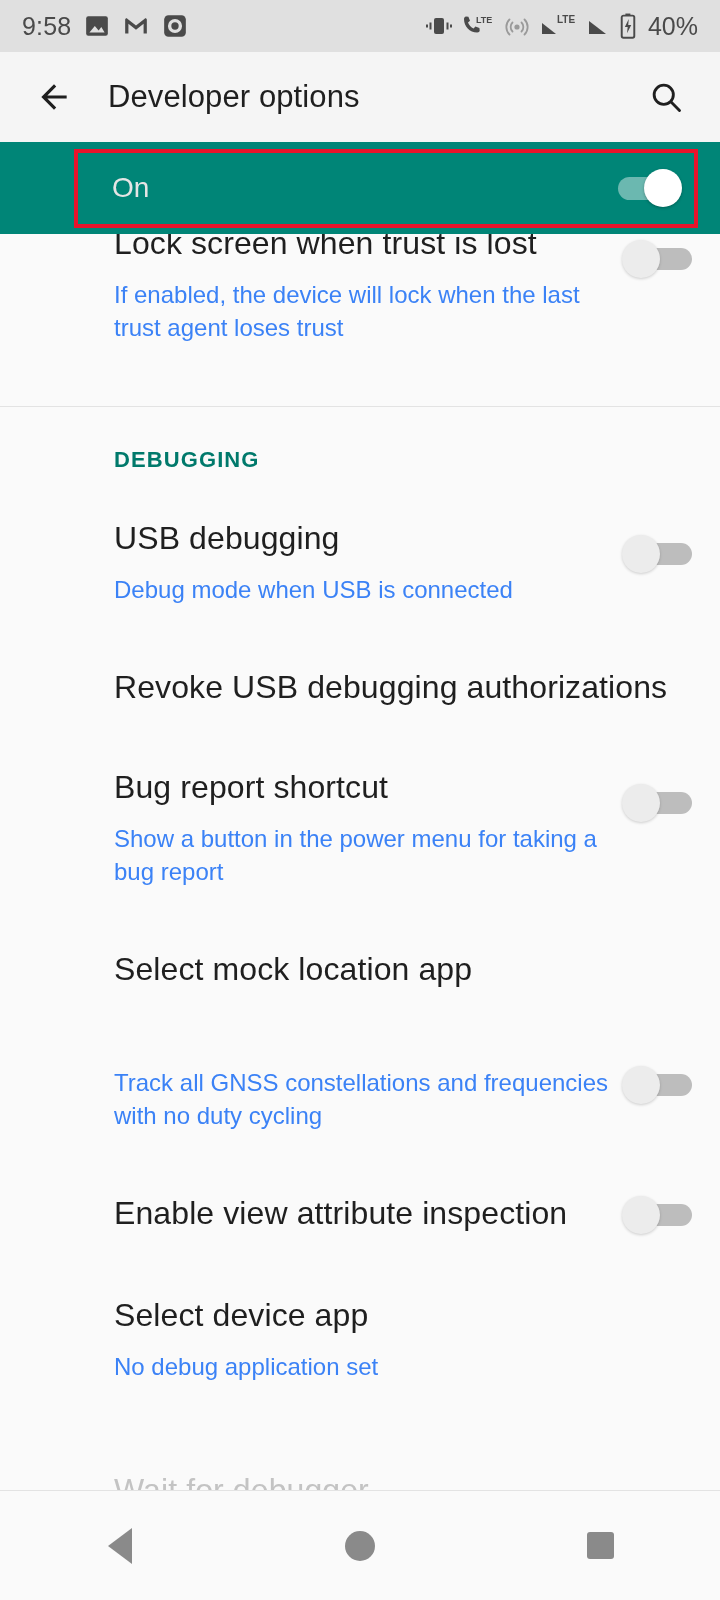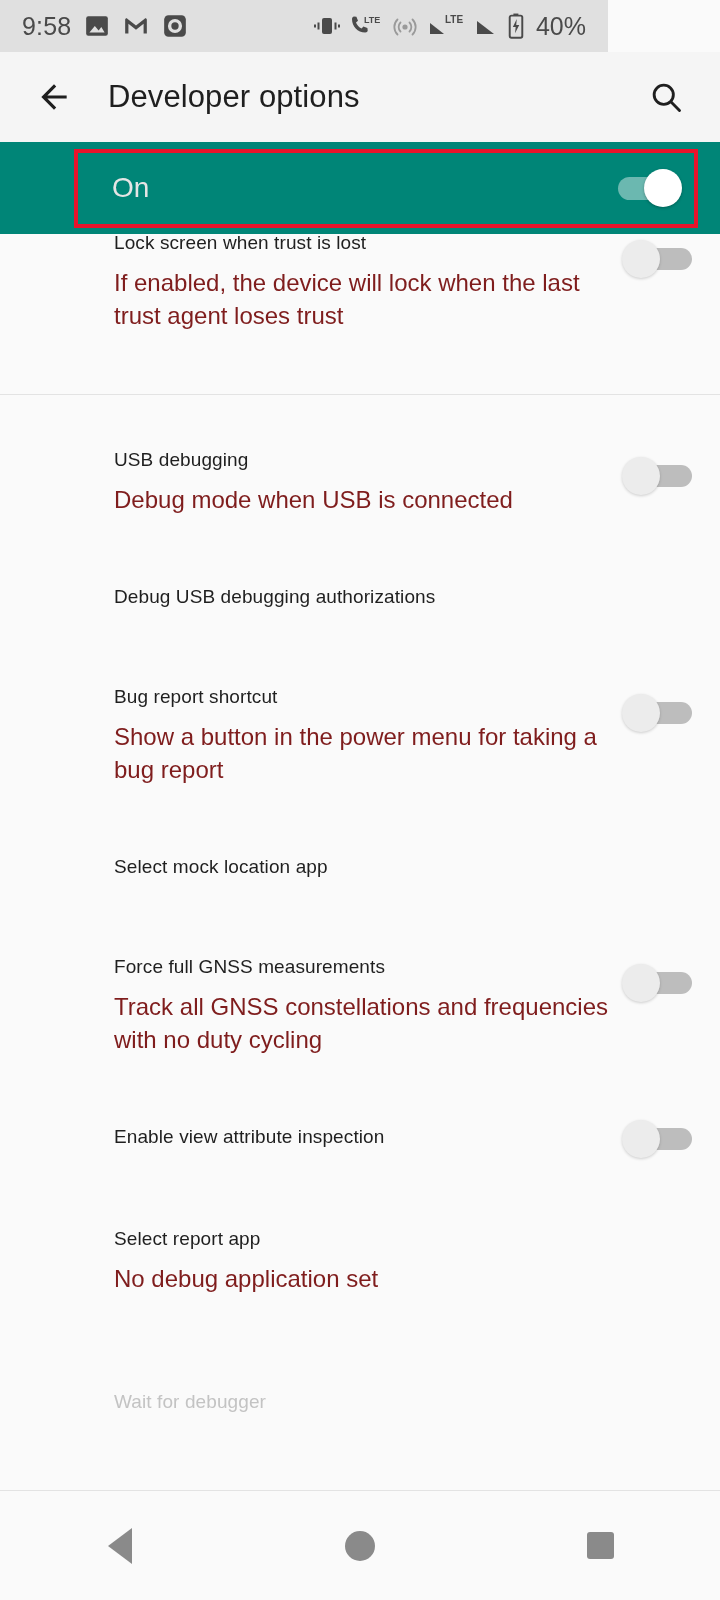--- a/index.html
+++ b/index.html
@@ -11,21 +11,21 @@
   }
   #screen {
     position: relative;
     width: 720px; height: 1600px;
     background: #fafafa;
   }
 
   
   .status-bar {
     position: absolute; top: 0; left: 0;
-    width: 608px; height: 52px;
+    width: 720px; height: 52px;
     background: #e0e0e0;
     display: flex; align-items: center;
     padding: 0 22px;
     color: #4a4a4a;
   }
   .status-left { display: flex; align-items: center; gap: 13px; }
   .status-right { display: flex; align-items: center; gap: 9px; margin-left: auto; }
   .clock { font-size: 25px; letter-spacing: 0.2px; color: #4a4a4a; }
   .sicon { display: inline-flex; align-items: center; justify-content: center; }
   .sicon svg { display: block; }
@@ -85,26 +85,26 @@
     background: #fafafa;
     overflow: hidden;
   }
   .row {
     position: relative;
     display: flex; align-items: flex-start;
     padding: 0 28px 0 114px;
   }
   .row-text { flex: 1 1 auto; padding-right: 18px; }
   .row-title {
-    font-size: 19px; color: #1f1f1f; line-height: 38px;
+    font-size: 32px; color: #1f1f1f; line-height: 38px;
     letter-spacing: 0.1px;
   }
   .row-summary {
-    font-size: 24px; color: #7f1d1d; line-height: 33px;
-    margin-top: 4px;
+    font-size: 24px; color: #3b82f6; line-height: 33px;
+    margin-top: 16px;
   }
   .row.disabled .row-title { color: #c3c3c3; }
 
   
   .row-clipped { margin-top: -10px; }
 
   .divider {
     height: 1px; background: #e3e3e3;
     margin: 0;
   }
@@ -255,39 +255,40 @@
       </div>
       <span class="toggle">
         <span class="track"></span>
         <span class="thumb"></span>
       </span>
     </div>
 
     <div class="spacer-lg"></div>
     <div class="divider"></div>
 
+    <div class="section-header">DEBUGGING</div>
 
     <div class="spacer-md"></div>
 
     <div class="row">
       <div class="row-text">
         <div class="row-title">USB debugging</div>
         <div class="row-summary">Debug mode when USB is connected</div>
       </div>
       <span class="toggle">
         <span class="track"></span>
         <span class="thumb"></span>
       </span>
     </div>
 
     <div class="spacer-lg"></div>
 
     <div class="row">
       <div class="row-text">
-        <div class="row-title">Debug USB debugging authorizations</div>
+        <div class="row-title">Revoke USB debugging authorizations</div>
       </div>
     </div>
 
     <div class="spacer-lg"></div>
 
     <div class="row">
       <div class="row-text">
         <div class="row-title">Bug report shortcut</div>
         <div class="row-summary">Show a button in the power menu for taking a bug report</div>
       </div>
@@ -302,21 +303,20 @@
     <div class="row">
       <div class="row-text">
         <div class="row-title">Select mock location app</div>
       </div>
     </div>
 
     <div class="spacer-lg"></div>
 
     <div class="row">
       <div class="row-text">
-        <div class="row-title">Force full GNSS measurements</div>
         <div class="row-summary">Track all GNSS constellations and frequencies with no duty cycling</div>
       </div>
       <span class="toggle">
         <span class="track"></span>
         <span class="thumb"></span>
       </span>
     </div>
 
     <div class="spacer-lg"></div>
 
@@ -327,21 +327,21 @@
       <span class="toggle" style="margin-top:0;">
         <span class="track"></span>
         <span class="thumb"></span>
       </span>
     </div>
 
     <div class="spacer-lg"></div>
 
     <div class="row">
       <div class="row-text">
-        <div class="row-title">Select report app</div>
+        <div class="row-title">Select device app</div>
         <div class="row-summary">No debug application set</div>
       </div>
     </div>
 
     <div class="spacer-lg"></div>
     <div class="spacer-sm"></div>
 
     <div class="row disabled">
       <div class="row-text">
         <div class="row-title">Wait for debugger</div>

